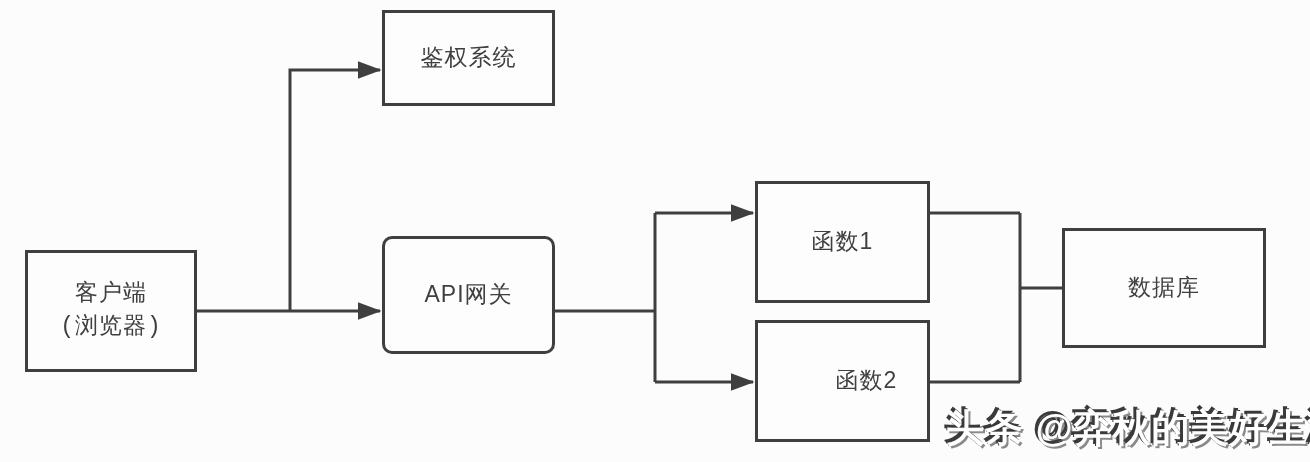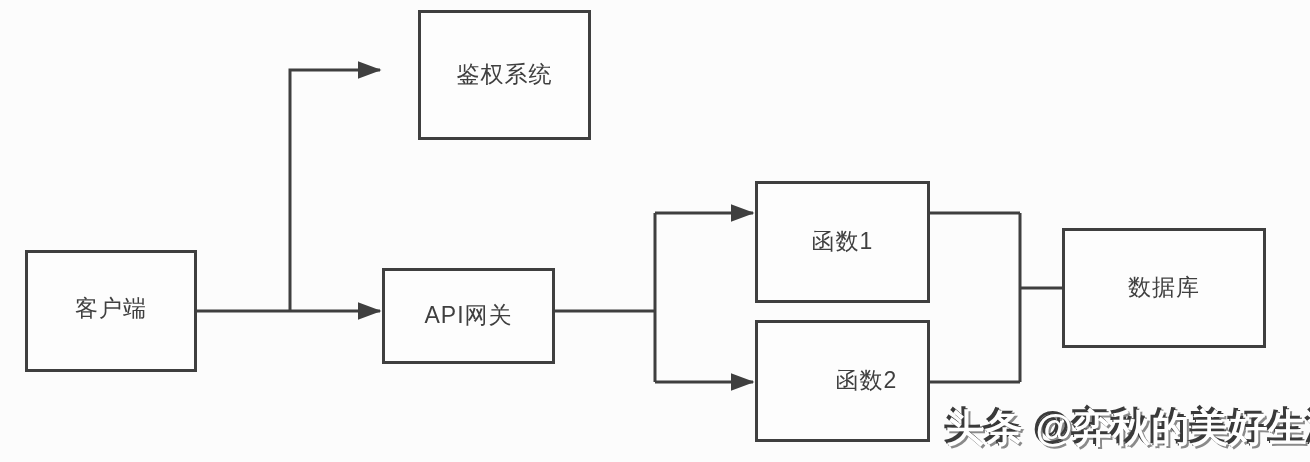--- a/index.html
+++ b/index.html
@@ -31,22 +31,22 @@
     align-items: center;
     justify-content: center;
     text-align: center;
     color: #3f3f3f;
     font-size: 23px;
     line-height: 1.45;
     letter-spacing: 1px;
     box-sizing: border-box;
   }
   .node-client   { left: 25px;   top: 250px; width: 172px; height: 122px; font-family: Liberation Mono, monospace; }
-  .node-auth     { left: 382px;  top: 10px;  width: 173px; height: 130px; margin-left: 36px; }
-  .node-gateway  { left: 382px;  top: 268px; width: 173px; height: 96px; }
+  .node-auth     { left: 382px;  top: 10px;  width: 173px; height: 96px; }
+  .node-gateway  { left: 382px;  top: 236px; width: 173px; height: 118px; border-radius: 10px; }
   .node-fn1      { left: 755px;  top: 153px; width: 175px; height: 122px; margin-top: 28px; }
   .node-fn2      { left: 755px;  top: 320px; width: 175px; height: 122px; padding-left: 48px; }
   .node-db       { left: 1062px; top: 228px; width: 204px; height: 120px; }
   .watermark {
     position: absolute;
     left: 946px;
     top: 403px;
     font-size: 38px;
     font-weight: 700;
     letter-spacing: 1px;
@@ -82,20 +82,21 @@
 
       <path d="M930,213 L1020,213"></path>
       <path d="M930,382 L1020,382"></path>
       <path d="M1020,213 L1020,382"></path>
       <path d="M1020,288 L1108,288" marker-end="url(#arrow)"></path>
     </g>
   </svg>
 
   <div class="node node-client">
     <span>客户端</span>
+    <span>(浏览器)</span>
   </div>
 
   <div class="node node-auth">
     <span>鉴权系统</span>
   </div>
 
   <div class="node node-gateway">
     <span>API网关</span>
   </div>
 

